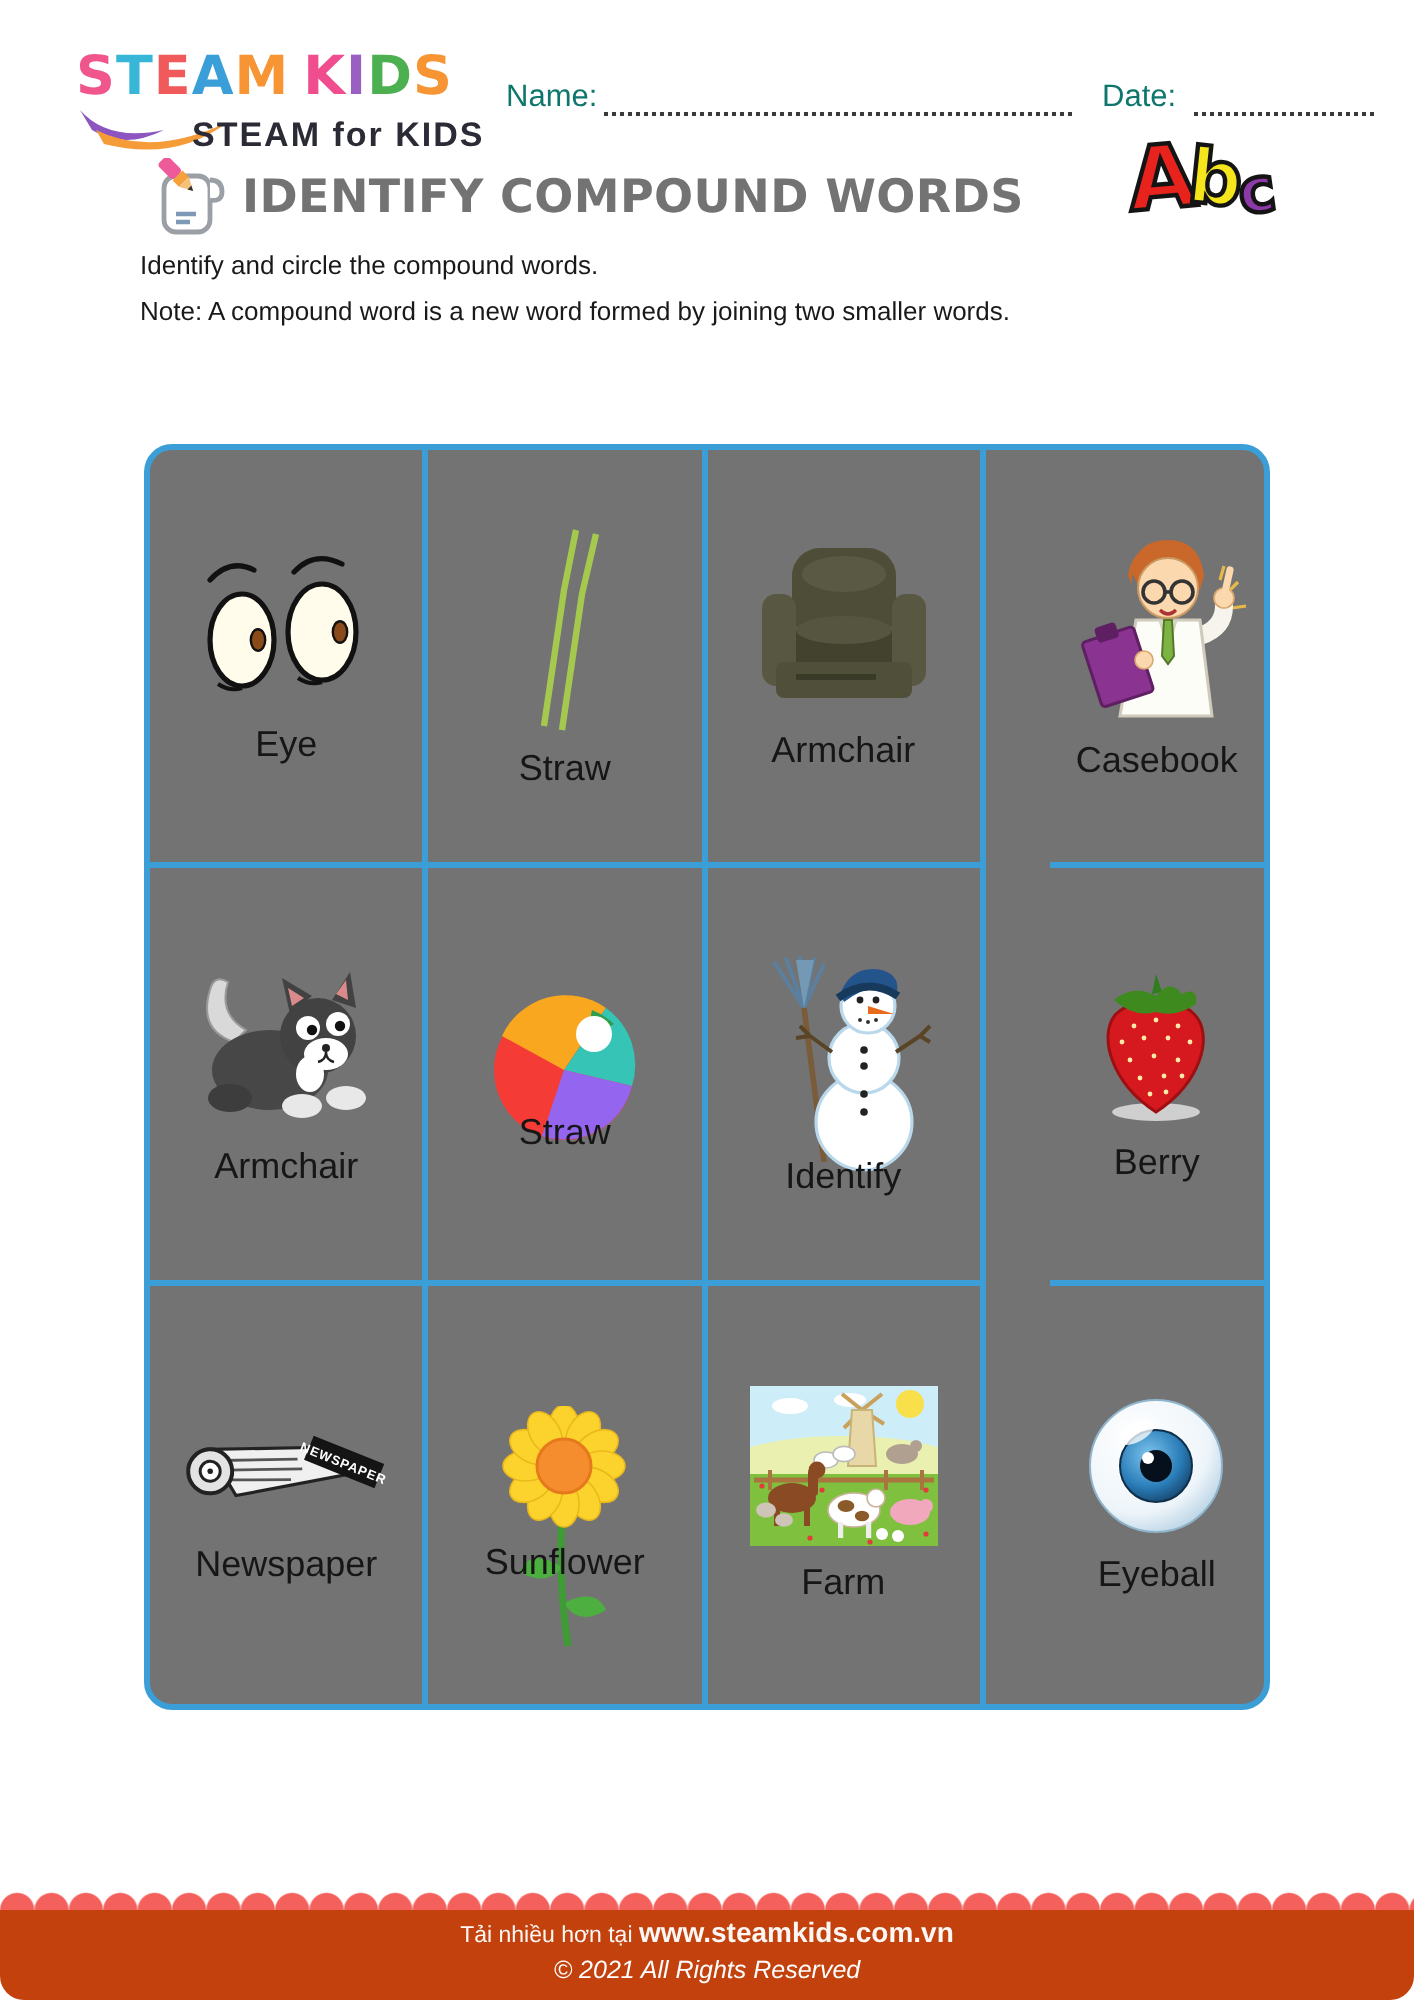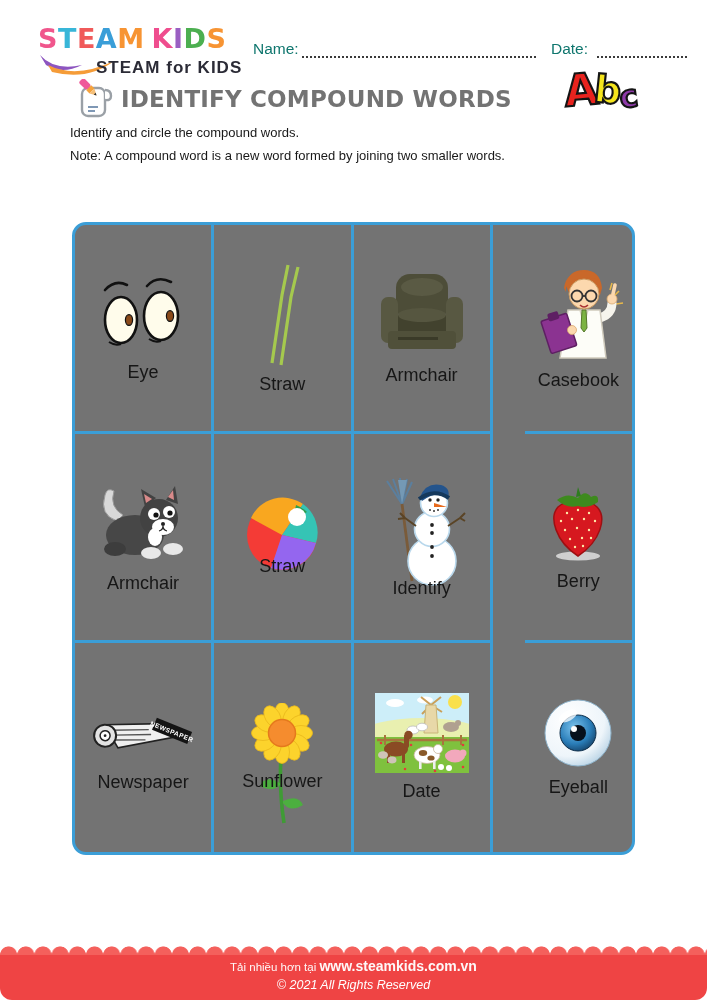--- a/index.html
+++ b/index.html
@@ -48,21 +48,21 @@
   .cell .img{display:flex;align-items:center;justify-content:center;}
   .cell .label{font-size:18px;color:#161616;margin-top:8px;position:relative;z-index:2;}
   .cell-ball .label{margin-top:-17px;}
   .cell-sunflower .label{margin-top:-56px;}
   .cell-snowman .label{margin-top:-10px;}
 
   
   .footer{position:absolute;left:0;bottom:0;width:707px;}
   .scallops{height:11px;background-image:radial-gradient(circle at 8.6px 11px,#f4605c 8.2px,rgba(244,96,92,0) 8.9px);
             background-size:17.2px 11px;background-repeat:repeat-x;}
-  .footer-body{background:#ef4444;height:45px;color:#fff;text-align:center;padding-top:3px;box-sizing:border-box;}
+  .footer-body{background:#c2410c;height:45px;color:#fff;text-align:center;padding-top:3px;box-sizing:border-box;}
   .f-line1{font-size:11.5px;opacity:.96;}
   .f-line1 .f-url{font-size:14px;font-weight:bold;opacity:1;}
   .f-line2{font-size:12.5px;font-style:italic;margin-top:4px;}
 </style>
 </head>
 <body>
 
 <div class="page">
 
   <div class="logo">
@@ -357,21 +357,21 @@
           <g fill="#e23b3b">
             <circle cx="6" cy="50" r="1.3"></circle>
               <circle cx="36" cy="52" r="1.3"></circle>
               <circle cx="88" cy="52" r="1.3"></circle>
             <circle cx="30" cy="76" r="1.3"></circle>
               <circle cx="60" cy="78" r="1.3"></circle>
               <circle cx="88" cy="74" r="1.3"></circle>
           </g>
         </svg>
       </div>
-      <div class="label">Date</div>
+      <div class="label">Farm</div>
     </div>
 
     <div class="cell">
       <div class="img">
         <svg width="72" height="72" viewBox="0 0 72 72">
           <defs>
             <radialGradient id="eg" cx="35%" cy="30%" r="85%">
               <stop offset="0%" stop-color="#ffffff"></stop>
                 <stop offset="65%" stop-color="#eef5fa"></stop>
                 <stop offset="100%" stop-color="#a4c6dd"></stop>

